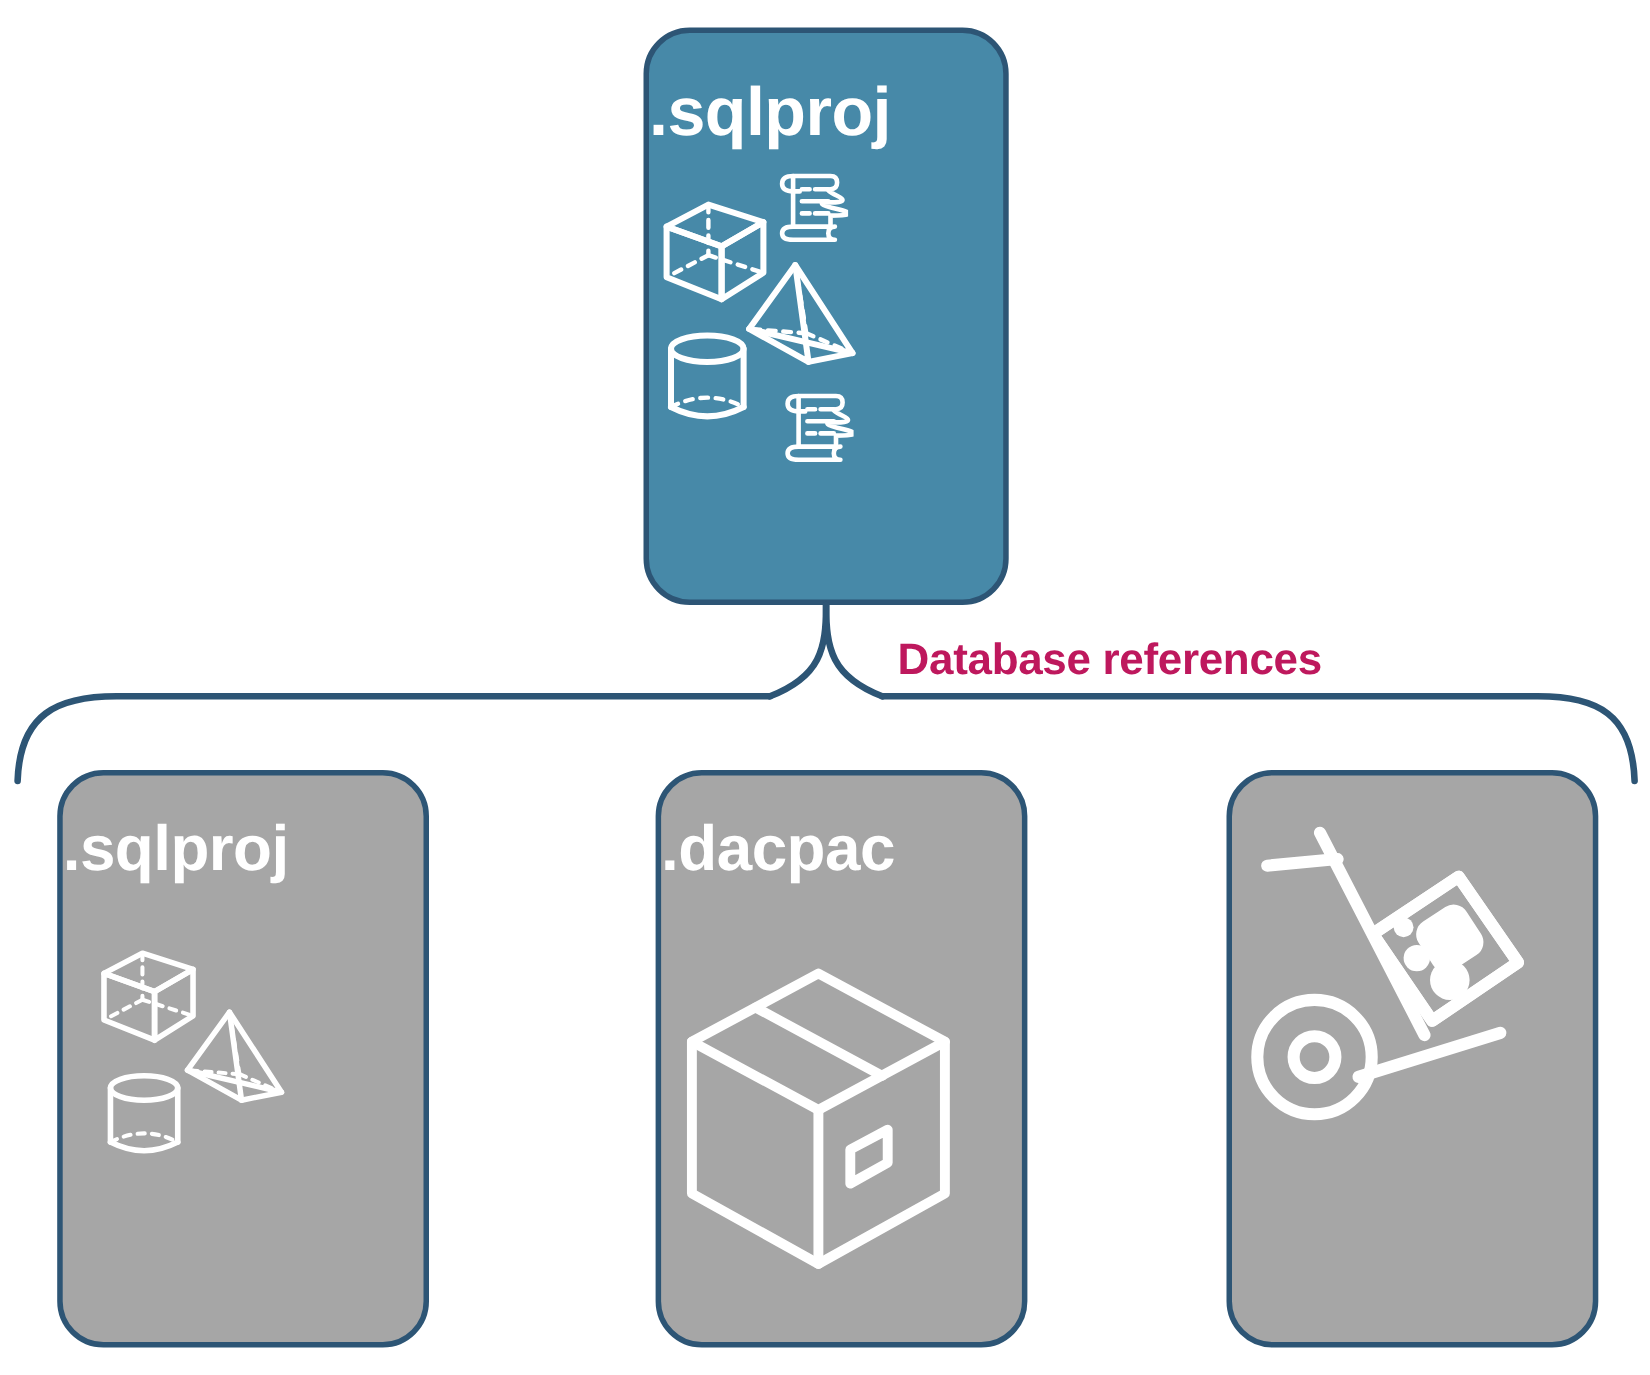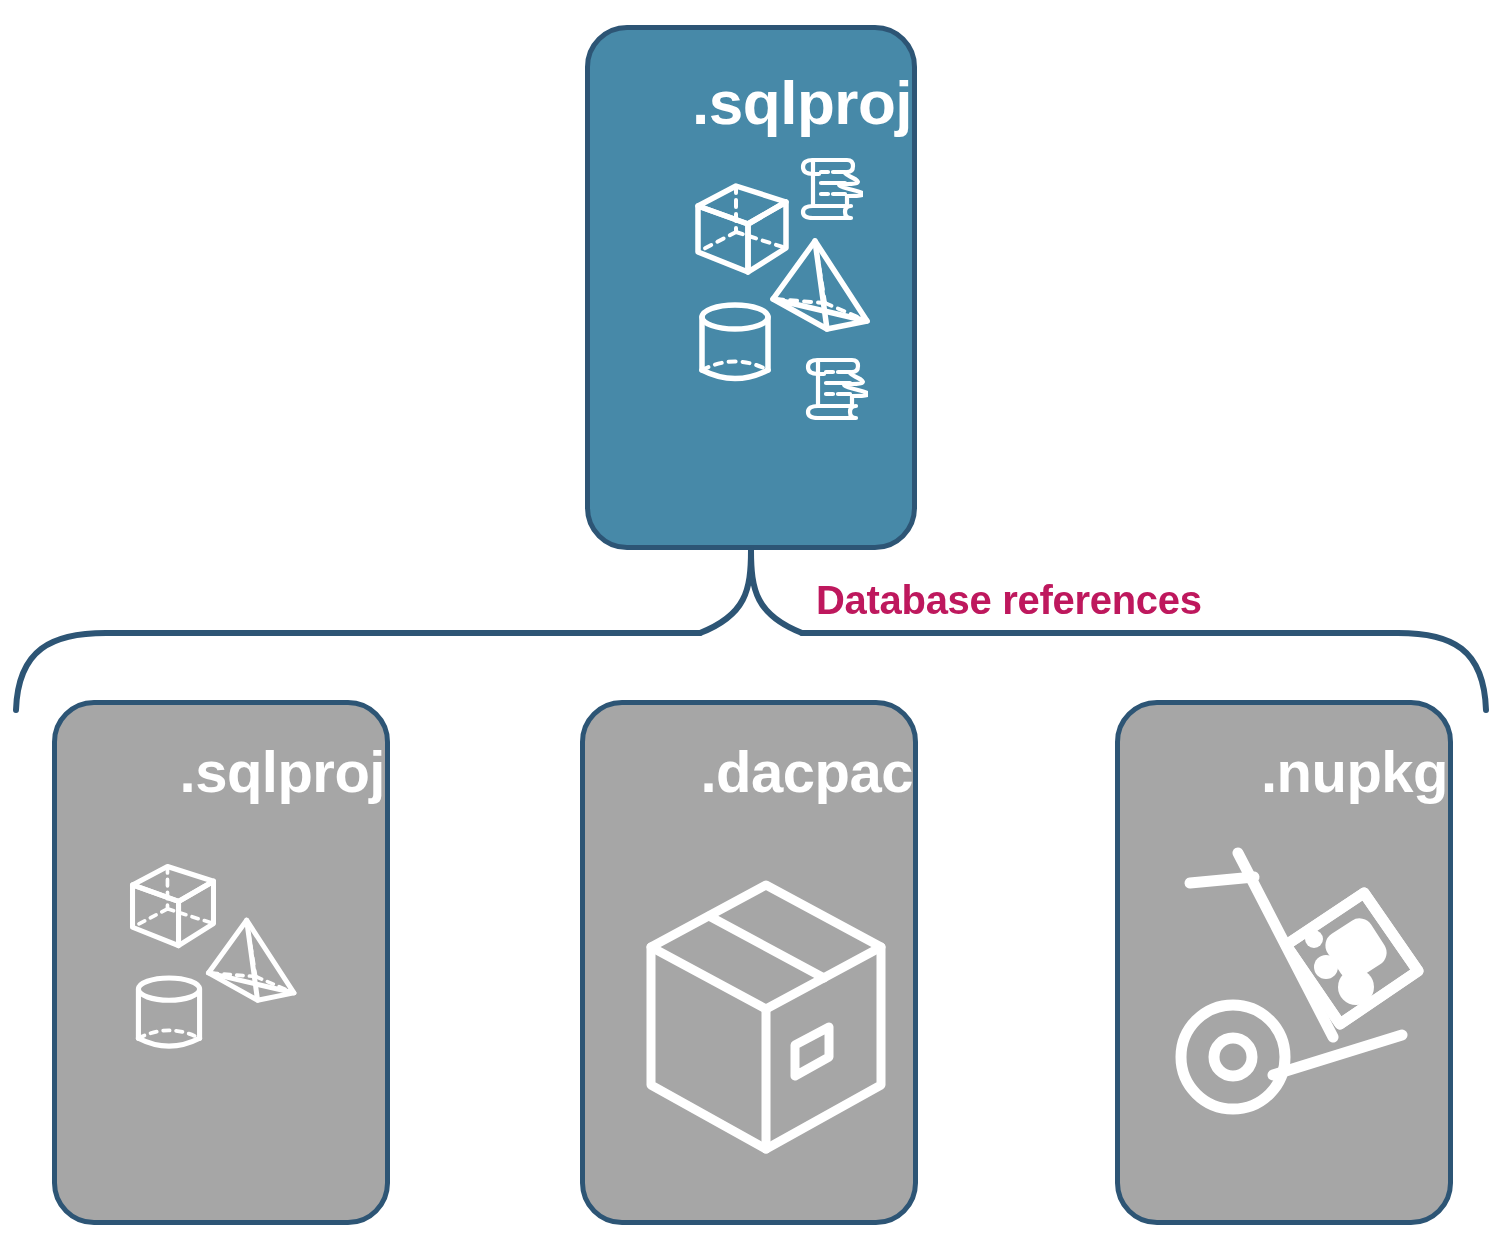--- a/index.html
+++ b/index.html
@@ -22,21 +22,21 @@
     height: 1250px;
   }
 
   .card {
     position: absolute;
     box-sizing: border-box;
     border: 5px solid #2d5575;
     border-radius: 42px;
     display: flex;
     flex-direction: column;
-    align-items: flex-end;
+    align-items: flex-start;
   }
 
   .card-title {
     color: #ffffff;
     font-weight: bold;
     letter-spacing: -0.5px;
     line-height: 1;
     white-space: nowrap;
   }
 
@@ -60,21 +60,21 @@
   }
 
   
   .card-bottom {
     top: 700px;
     width: 338px;
     height: 525px;
     background: #a6a6a6;
   }
   #card-sqlproj2 { left: 52px; }
-  #card-dacpac  { left: 580px; gap: 36px; }
+  #card-dacpac  { left: 596px; gap: 36px; }
   #card-nupkg   { left: 1115px; }
 
   .card-bottom .card-title {
     font-size: 58px;
     margin-top: 38px;
   }
   .card-bottom .icon-area {
     position: relative;
     width: 290px;
     height: 330px;
@@ -248,21 +248,20 @@
 
           <path d="M68 39 L183 101"></path>
 
           <path d="M154 168 L188 150 L188 180 L154 199 Z"></path>
         </g>
       </svg>
     </div>
   </div>
 
   <div class="card card-bottom" id="card-nupkg">
-    <div class="card-title">.nupkg</div>
 
     <div class="icon-area">
       <svg class="ico" style="left:12px; top:36px;" width="268" height="270" viewBox="0 0 268 270">
         <g fill="none" stroke="#ffffff" stroke-width="11" stroke-linejoin="round" stroke-linecap="round">
 
           <path d="M68 6 L163 190"></path>
 
           <path d="M20 36 L84 30"></path>
 
           <path d="M103 228 L232 188"></path>

